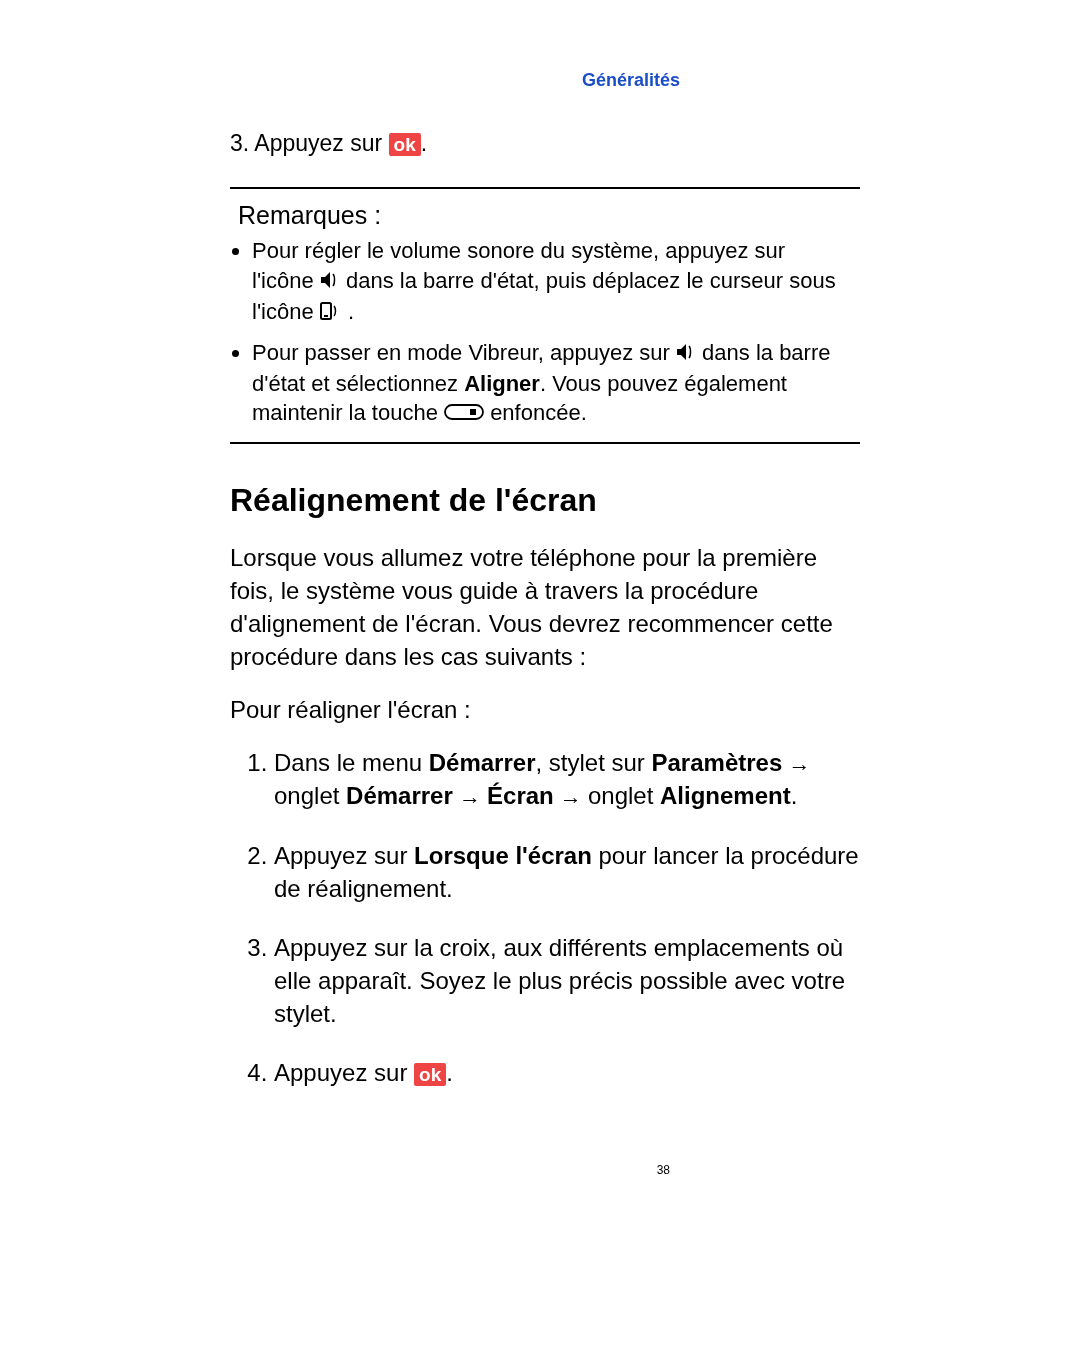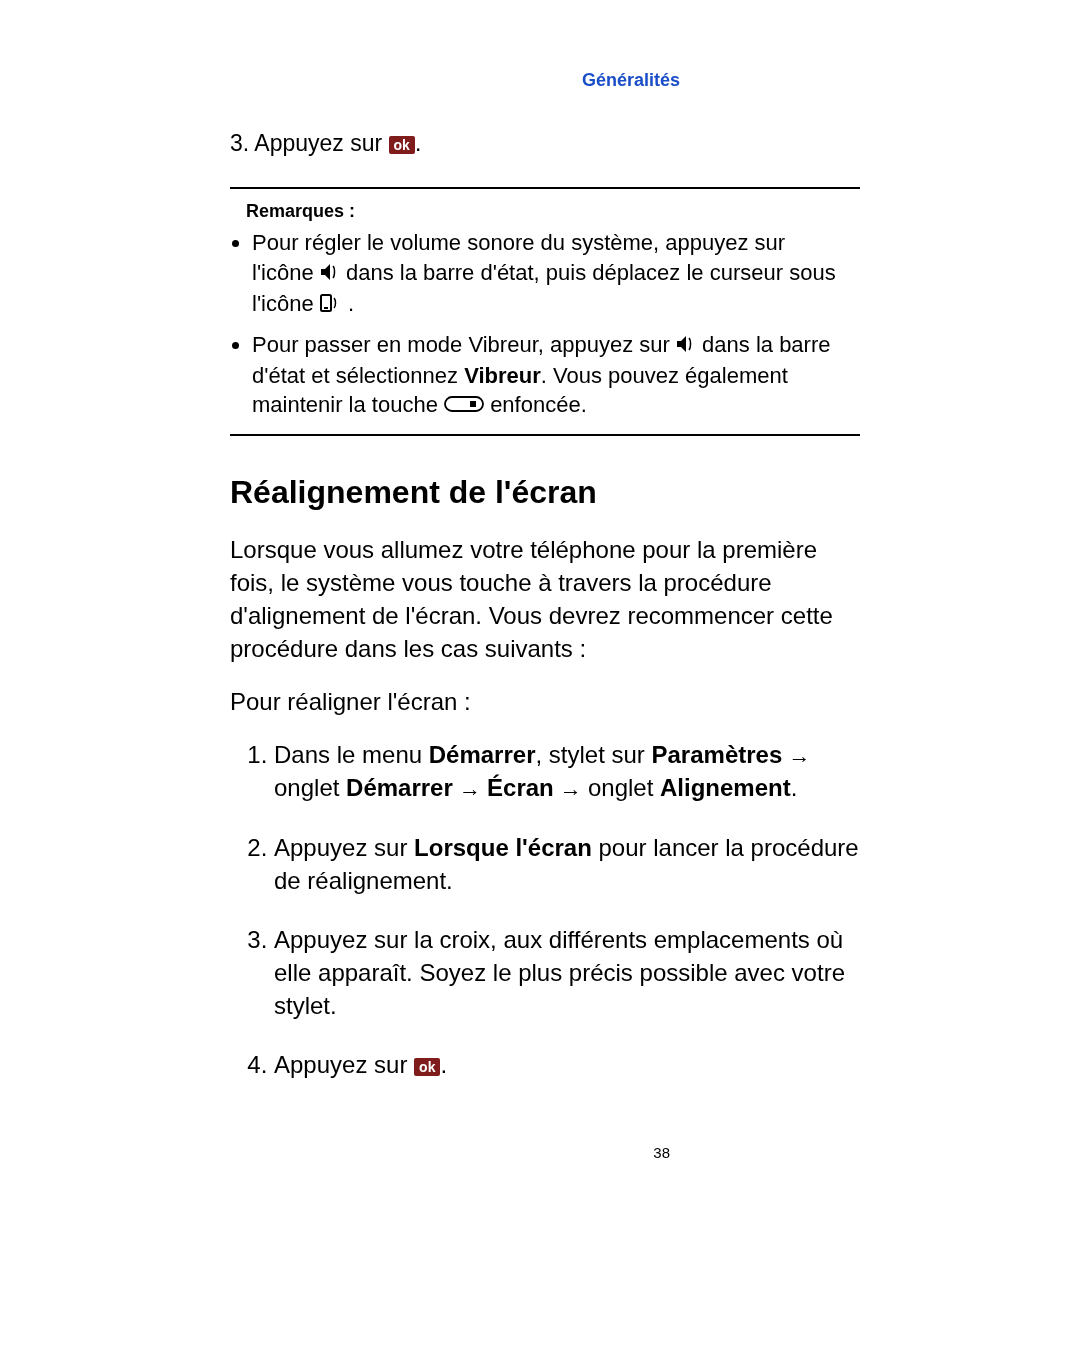--- a/index.html
+++ b/index.html
@@ -1,33 +1,33 @@
 <!DOCTYPE html>
 <html><head>
 <meta charset="utf-8">
 <style>
   html,body{margin:0;padding:0;background:#fff}
   .page{width:880px;height:1349px;position:relative;font-family:Verdana,Geneva,sans-serif;color:#000}
   .header{position:absolute;top:70px;right:200px;color:#1a4ec8;font-weight:bold;font-size:18px}
   .content{position:absolute;top:130px;left:230px;width:630px}
   .line1{font-size:23px;margin-bottom:30px}
-  .ok-badge{display:inline-block;background:#7f1d1d;color:#fff;font-weight:bold;font-size:14px;padding:2px 5px 2px 5px;border-radius:2px;vertical-align:middle;line-height:1;font-family:Arial,sans-serif}
+  .ok-badge{display:inline-block;background:#ef4444;color:#fff;font-weight:bold;font-size:19px;padding:2px 5px 2px 5px;border-radius:2px;vertical-align:middle;line-height:1;font-family:Arial,sans-serif}
   hr.sep{border:none;border-top:2px solid #000;margin:0 0 10px 0}
-  .notes-title{font-weight:bold;font-size:18px;margin:12px 0 6px 16px}
+  .notes-title{font-weight:normal;font-size:25px;margin:12px 0 6px 8px}
   ul.notes{list-style:disc;padding-left:22px;margin:0 8px 12px 0}
   ul.notes li{font-size:22px;line-height:1.35;margin-bottom:10px}
   .bold{font-weight:bold}
   .h2{font-weight:bold;font-size:32px;margin:38px 0 22px 0}
   .para{font-size:24px;line-height:1.38;margin-bottom:20px}
   ul.cases{list-style:disc;padding-left:44px;margin:0 0 22px 0}
   ul.cases li{font-size:24px;line-height:1.38;margin-bottom:20px}
   ol.steps{padding-left:44px;margin:0}
   ol.steps li{font-size:24px;line-height:1.38;margin-bottom:26px}
   .arrow{font-size:22px}
-  .pagenum{position:absolute;right:210px;bottom:188px;font-size:15px}
+  .pagenum{position:absolute;right:210px;bottom:172px;font-size:12px}
   .icon{display:inline-block;vertical-align:middle}
 </style>
 </head>
 <body>
 
 <div class="page">
   <div class="header">Généralités</div>
 
   <div class="content">
 
@@ -55,34 +55,34 @@
               <path d="M14 4c2 2 2 8 0 10" stroke="#000" stroke-width="1.5" fill="none"></path>
             </svg></span>
         <span>.</span>
       </li>
       <li>
         <span>Pour passer en mode Vibreur, appuyez sur </span>
         <span class="icon"><svg width="20" height="18" viewBox="0 0 20 18">
               <path d="M1 6h4l5-5v16l-5-5H1z" fill="#000"></path>
               <path d="M13 3c2 2 2 10 0 12" stroke="#000" stroke-width="1.5" fill="none"></path>
             </svg></span>
-        <span> dans la barre d'état et sélectionnez </span><span class="bold">Vibreur</span><span>. Vous pouvez également maintenir la touche </span>
+        <span> dans la barre d'état et sélectionnez </span><span class="bold">Aligner</span><span>. Vous pouvez également maintenir la touche </span>
         <span class="icon"><svg width="40" height="20" viewBox="0 0 40 20">
               <rect x="1" y="3" width="38" height="14" rx="7" fill="none" stroke="#000" stroke-width="1.8"></rect>
               <rect x="26" y="7" width="6" height="6" fill="#000"></rect>
             </svg></span>
         <span> enfoncée.</span>
       </li>
     </ul>
 
     <hr class="sep">
 
     <div class="h2">Réalignement de l'écran</div>
 
-    <div class="para">Lorsque vous allumez votre téléphone pour la première fois, le système vous touche à travers la procédure d'alignement de l'écran. Vous devrez recommencer cette procédure dans les cas suivants :</div>
+    <div class="para">Lorsque vous allumez votre téléphone pour la première fois, le système vous guide à travers la procédure d'alignement de l'écran. Vous devrez recommencer cette procédure dans les cas suivants :</div>
 
 
     <div class="para">Pour réaligner l'écran :</div>
 
     <ol class="steps">
       <li>
         <span>Dans le menu </span><span class="bold">Démarrer</span><span>, stylet sur </span><span class="bold">Paramètres</span><span class="arrow"> → </span><span>onglet </span><span class="bold">Démarrer</span><span class="arrow"> → </span><span class="bold">Écran</span><span class="arrow"> → </span><span>onglet </span><span class="bold">Alignement</span><span>.</span>
       </li>
       <li>
         <span>Appuyez sur </span><span class="bold">Lorsque l'écran</span><span> pour lancer la procédure de réalignement.</span>

